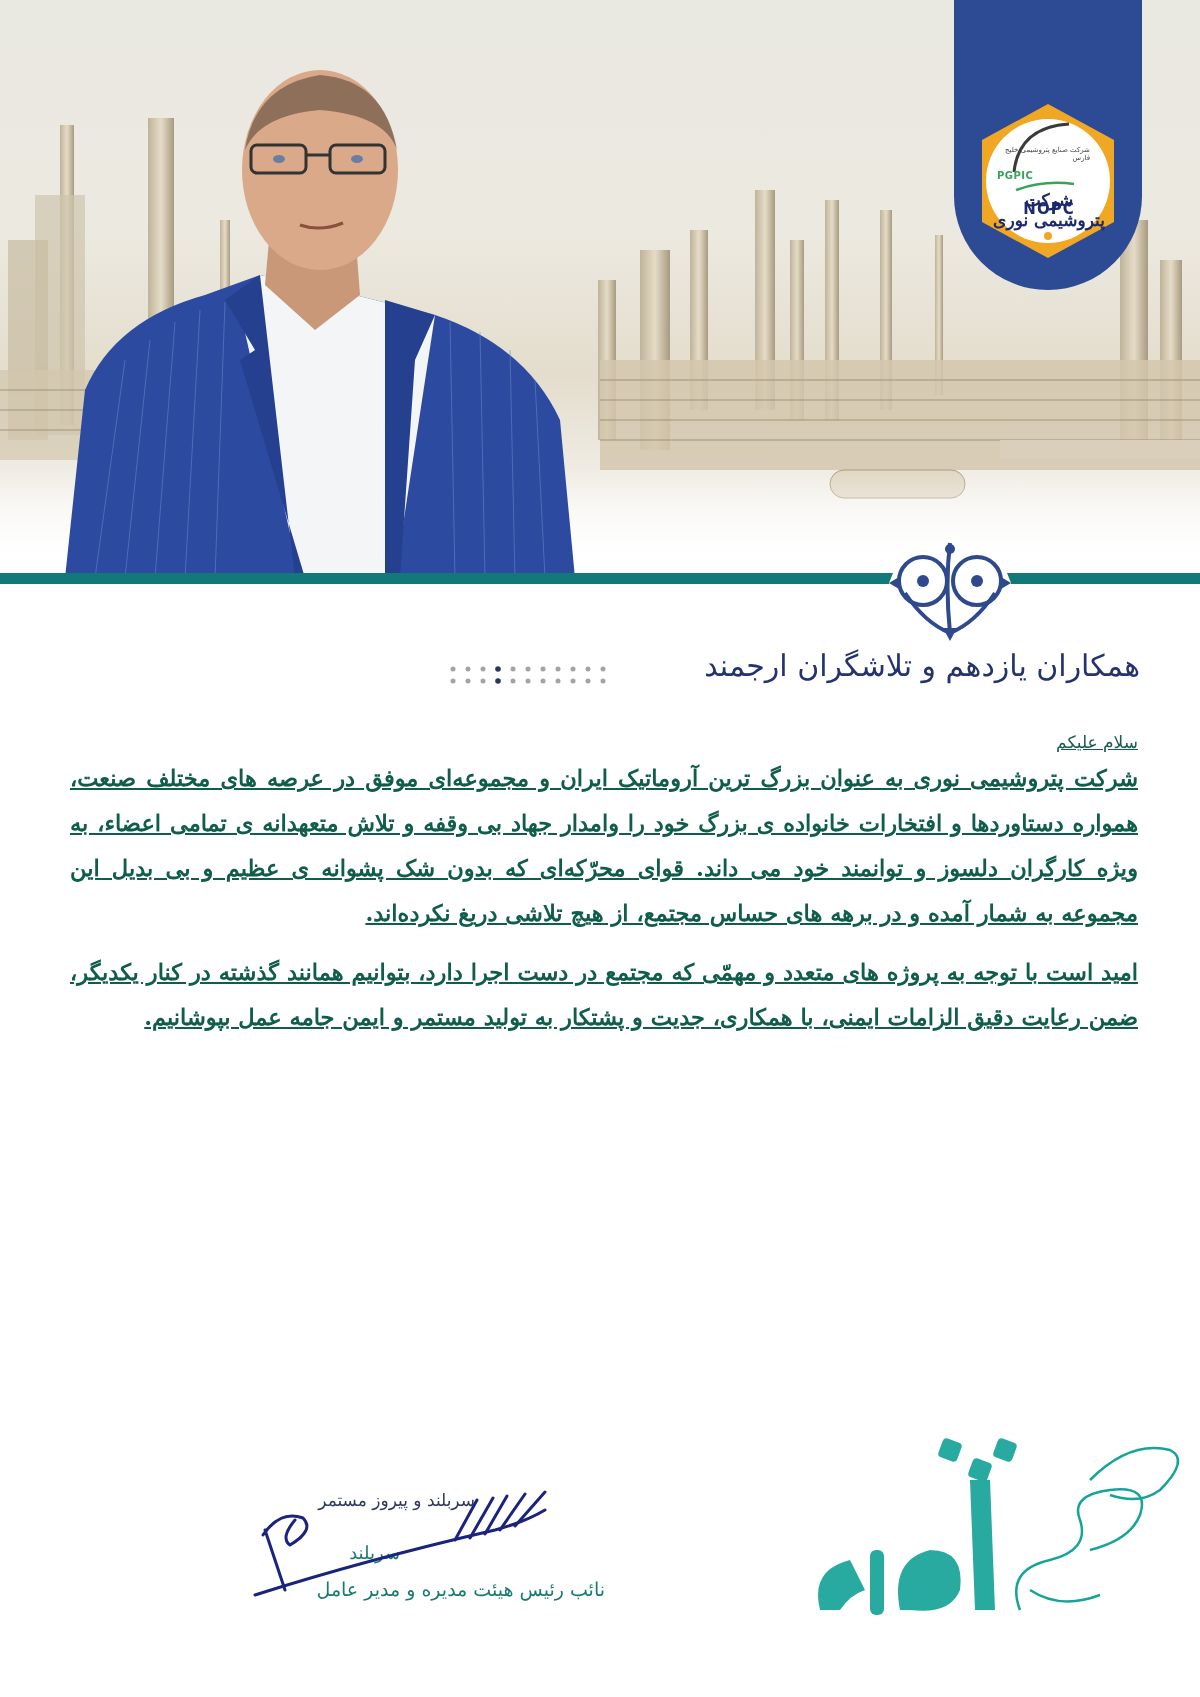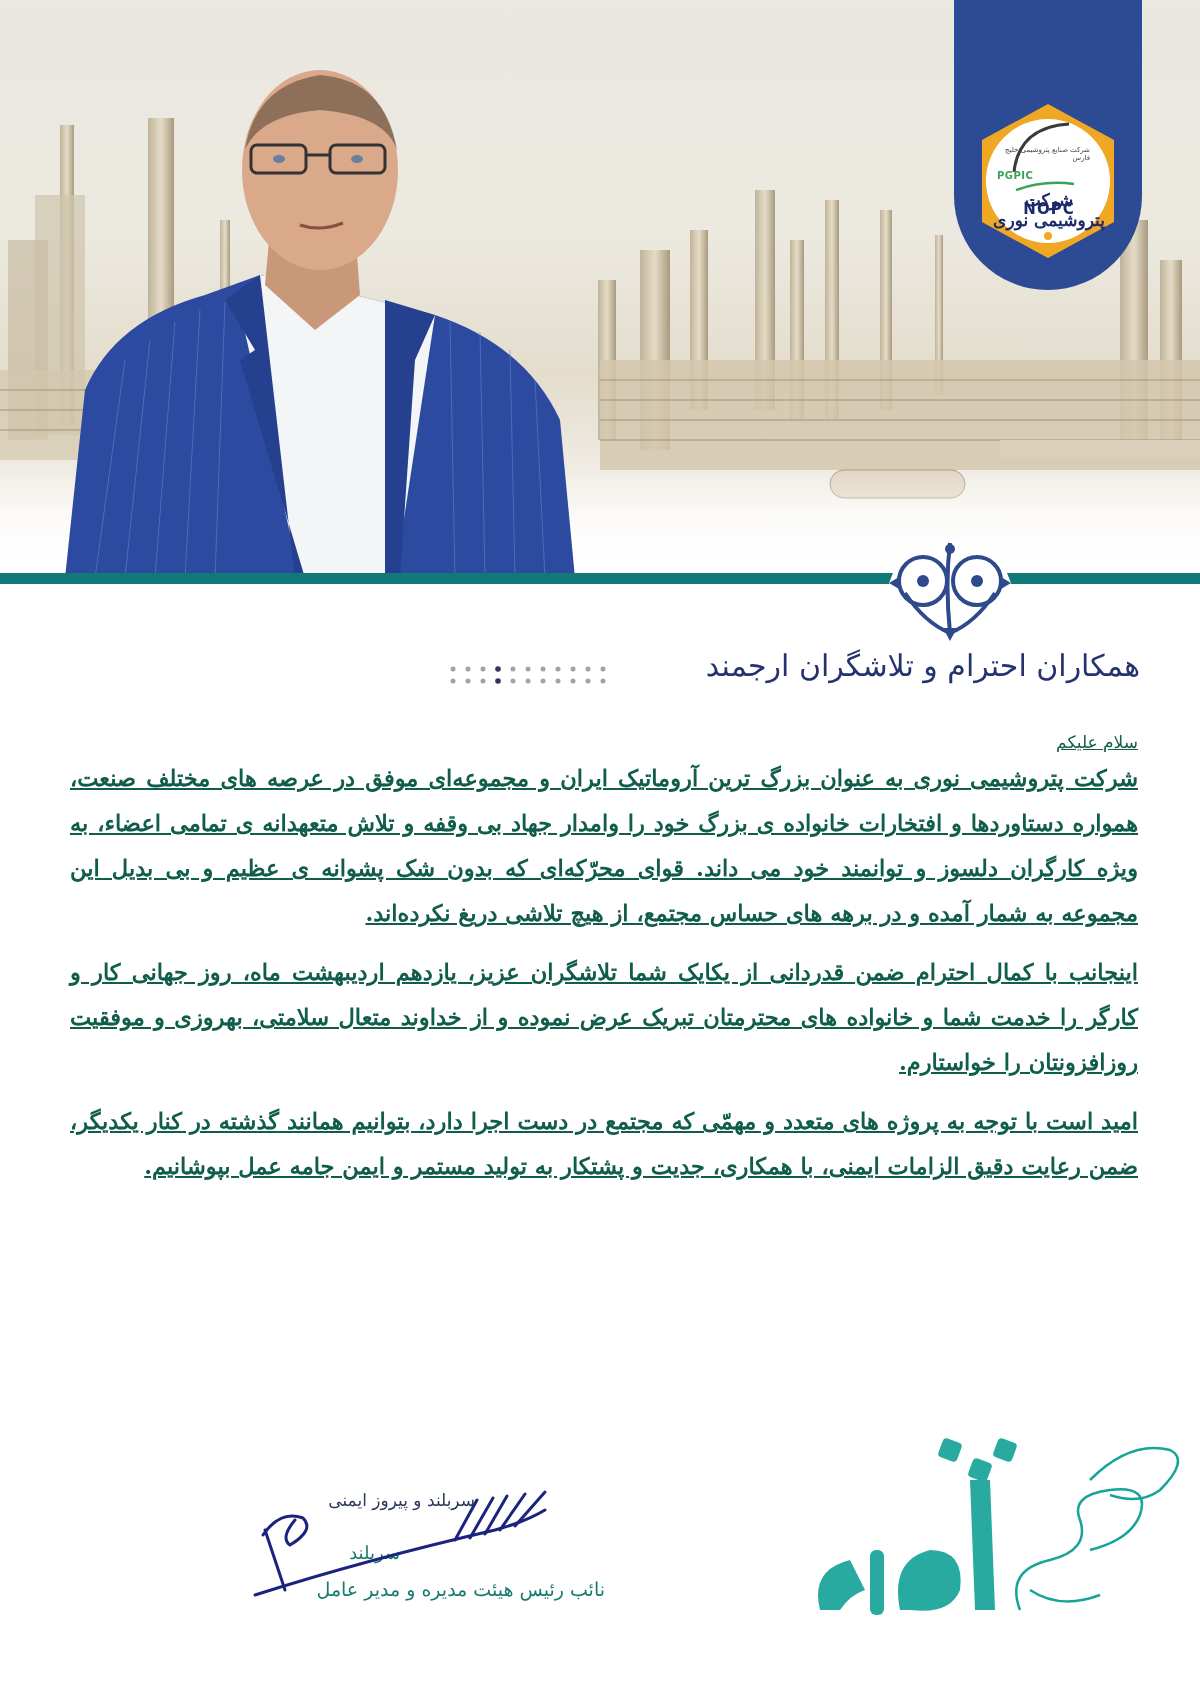--- a/index.html
+++ b/index.html
@@ -204,21 +204,21 @@
   <g fill="#2e4a8c">
     <circle cx="38" cy="48" r="6"></circle>
     <circle cx="92" cy="48" r="6"></circle>
     <circle cx="65" cy="16" r="5"></circle>
     <path d="M58 95 L65 108 L72 95 Z"></path>
     <path d="M4 50 L14 44 L14 56 Z"></path>
     <path d="M126 50 L116 44 L116 56 Z"></path>
   </g>
 </svg>
 
-<div class="headline">همکاران احترام و تلاشگران ارجمند</div>
+<div class="headline">همکاران یازدهم و تلاشگران ارجمند</div>
 <svg class="dots" viewBox="0 0 168 22">
   <g fill="#a3a3a3">
     <circle cx="5" cy="5" r="2.5"></circle>
       <circle cx="20" cy="5" r="2.5"></circle>
       <circle cx="35" cy="5" r="2.5"></circle>
     <circle cx="5" cy="17" r="2.5"></circle>
       <circle cx="20" cy="17" r="2.5"></circle>
       <circle cx="35" cy="17" r="2.5"></circle>
     <circle cx="65" cy="5" r="2.5"></circle>
       <circle cx="80" cy="5" r="2.5"></circle>
@@ -237,21 +237,20 @@
   </g>
   <g fill="#2b3560">
     <circle cx="50" cy="5" r="2.8"></circle>
       <circle cx="50" cy="17" r="2.8"></circle>
   </g>
 </svg>
 
 <div class="letter">
   <div class="greeting">سلام علیکم</div>
   <p class="para">شرکت پتروشیمی نوری به عنوان بزرگ ترین آروماتیک ایران و مجموعه‌ای موفق در عرصه های مختلف صنعت، همواره دستاوردها و افتخارات خانواده ی بزرگ خود را وامدار جهاد بی وقفه و تلاش متعهدانه ی تمامی اعضاء، به ویژه کارگران دلسوز و توانمند خود می داند. قوای محرّکه‌ای که بدون شک پشوانه ی عظیم و بی بدیل این مجموعه به شمار آمده و در برهه های حساس مجتمع، از هیچ تلاشی دریغ نکرده‌اند.</p>
-  <p class="para">اینجانب با کمال احترام ضمن قدردانی از یکایک شما تلاشگران عزیز، یازدهم اردیبهشت ماه، روز جهانی کار و کارگر را خدمت شما و خانواده های محترمتان تبریک عرض نموده و از خداوند متعال سلامتی، بهروزی و موفقیت روزافزونتان را خواستارم.</p>
   <p class="para">امید است با توجه به پروژه های متعدد و مهمّی که مجتمع در دست اجرا دارد، بتوانیم همانند گذشته در کنار یکدیگر، ضمن رعایت دقیق الزامات ایمنی، با همکاری، جدیت و پشتکار به تولید مستمر و ایمن جامه عمل بپوشانیم.</p>
 </div>
 
 <svg class="watermark" viewBox="0 0 410 200">
   <g fill="#16a399" opacity="0.92">
     <path d="M30 190 Q20 150 60 140 L75 170 Q60 175 50 190 Z"></path>
     <rect x="80" y="130" width="14" height="65" rx="6"></rect>
     <path d="M110 190 Q100 140 140 130 Q175 130 170 170 Q160 195 120 190 Z"></path>
     <path d="M180 60 L200 60 L205 190 L185 190 Z"></path>
     <rect x="150" y="20" width="20" height="20" rx="4" transform="rotate(20 160 30)"></rect>
@@ -259,21 +258,21 @@
     <rect x="205" y="20" width="20" height="20" rx="4" transform="rotate(20 215 30)"></rect>
   </g>
   <g fill="none" stroke="#16a399" stroke-width="2.5">
     <path d="M230 190 Q215 150 260 140 Q300 130 290 100 Q280 75 320 70 Q360 65 350 95 Q340 120 300 130"></path>
     <path d="M300 60 Q340 20 380 30 Q400 40 370 70 Q350 85 320 75"></path>
     <path d="M240 170 Q270 190 310 175"></path>
   </g>
 </svg>
 
 <div class="sig-block">
-  <div class="sig-closing">سربلند و پیروز ایمنی</div>
+  <div class="sig-closing">سربلند و پیروز مستمر</div>
   <div class="sig-name">سربلند</div>
   <div class="sig-title">نائب رئیس هیئت مدیره و مدیر عامل</div>
 </div>
 <svg class="signature-stroke" viewBox="0 0 320 110">
   <g fill="none" stroke="#1a237e" stroke-width="3" stroke-linecap="round">
     <path d="M10 105 Q120 70 250 40 Q280 32 300 20"></path>
     <path d="M210 50 L232 10 M225 48 L248 8 M240 44 L262 6 M255 40 L280 4 M270 36 L300 2"></path>
     <path d="M20 40 L40 100"></path>
     <path d="M18 45 Q35 20 58 28 Q70 40 45 55 Q35 48 50 30"></path>
   </g>

